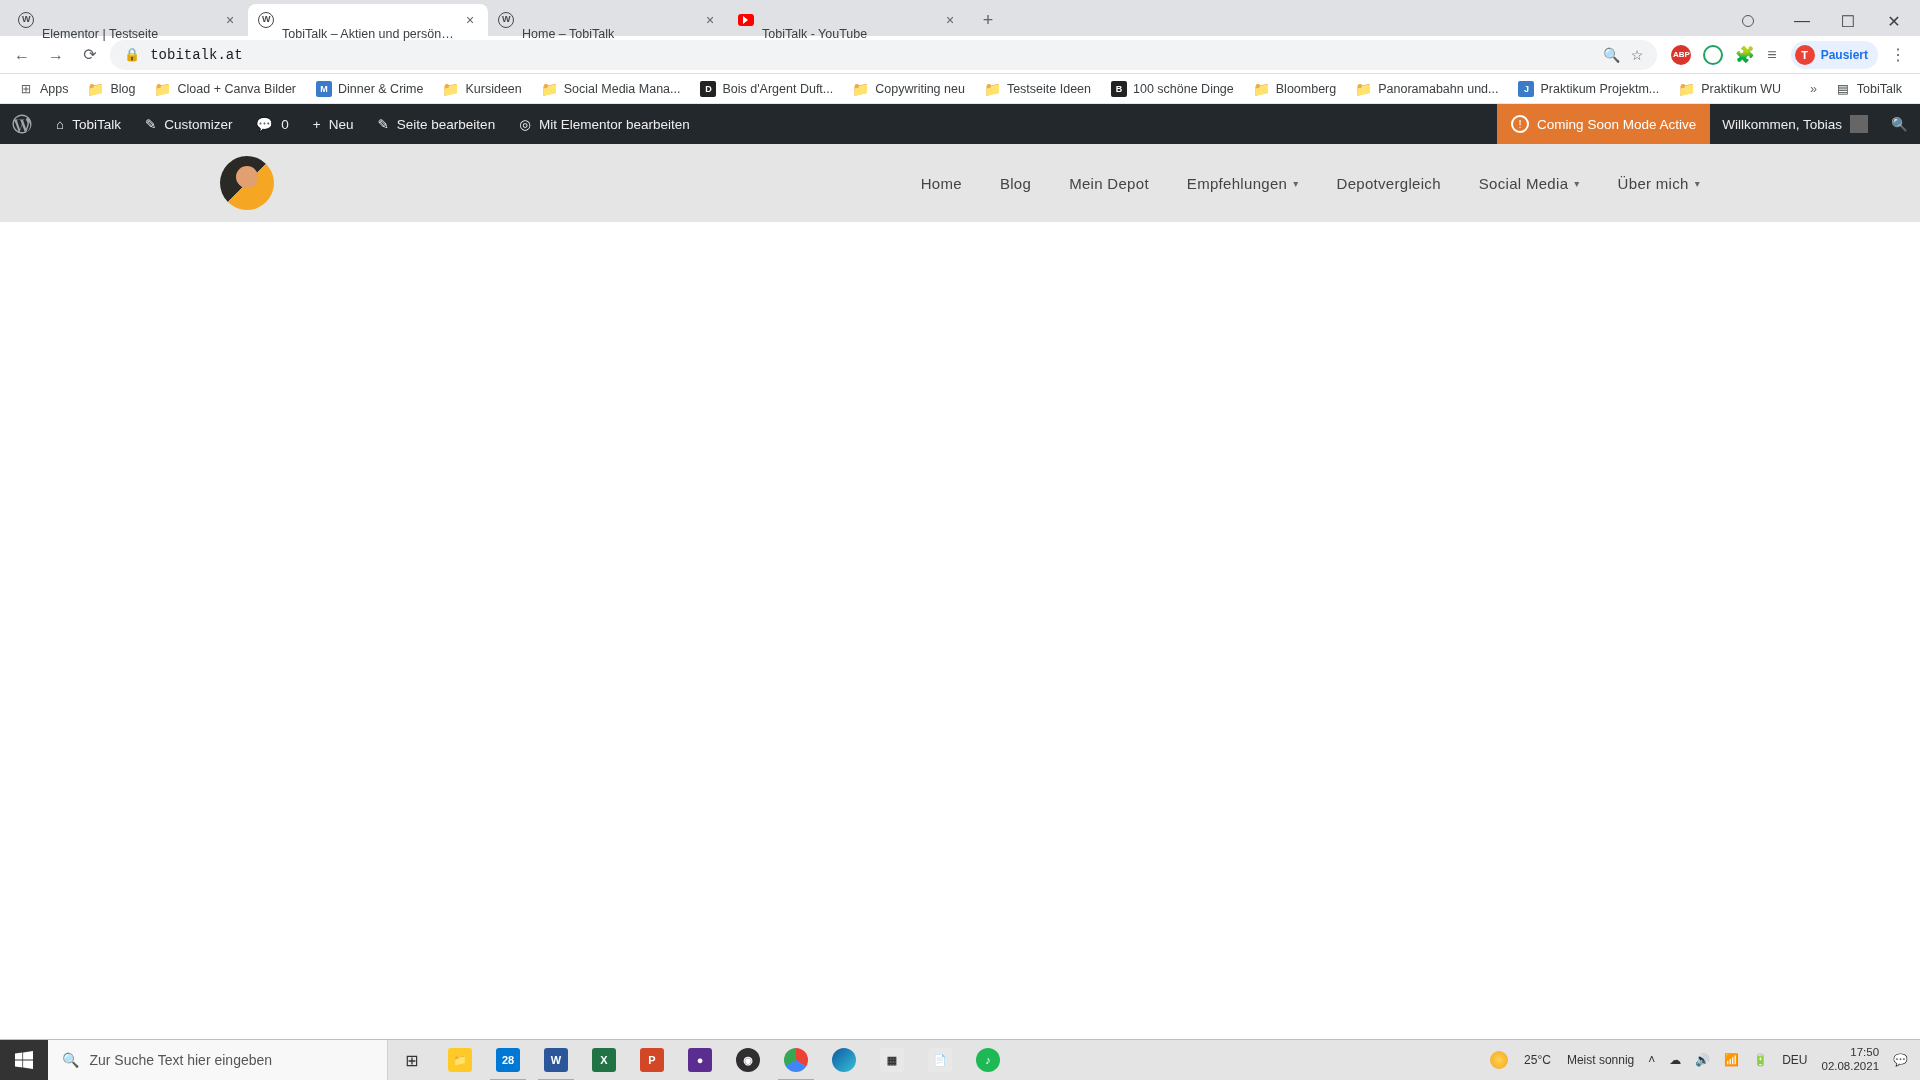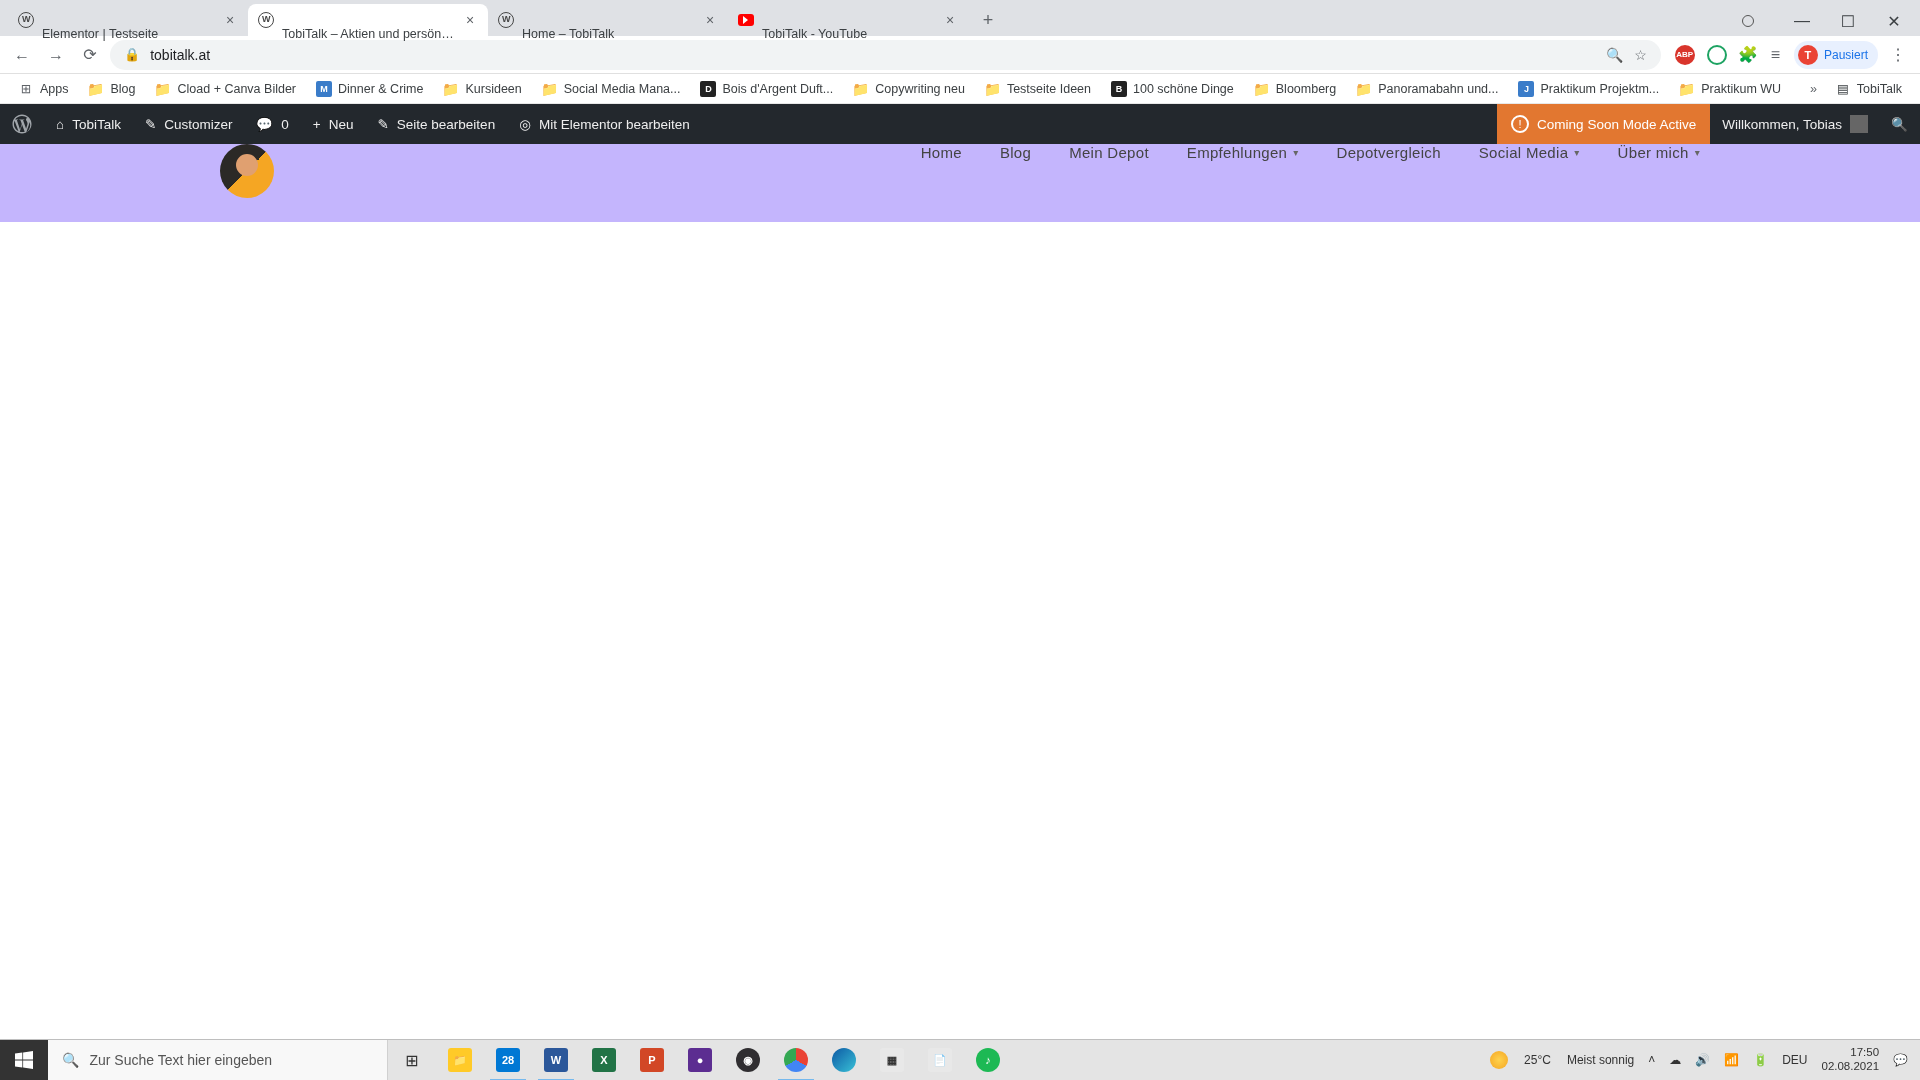--- a/index.html
+++ b/index.html
@@ -14,46 +14,46 @@
 .tab .close{width:16px;height:16px;display:flex;align-items:center;justify-content:center;color:#5f6368;font-size:14px;cursor:pointer;}
 .new-tab{width:28px;height:28px;display:flex;align-items:center;justify-content:center;color:#5f6368;font-size:18px;margin-left:6px;margin-bottom:2px;}
 .win-controls{margin-left:auto;display:flex;align-items:center;gap:2px;padding-right:4px;}
 .win-controls .ctrl{width:44px;height:30px;display:flex;align-items:center;justify-content:center;color:#3c4043;}
 .win-controls .circle{width:12px;height:12px;border:1.5px solid #555;border-radius:50%;margin-right:24px;}
 
 .toolbar{height:38px;background:#fff;display:flex;align-items:center;padding:0 8px;gap:6px;border-bottom:1px solid #e0e0e0;}
 .nav-btn{width:28px;height:28px;display:flex;align-items:center;justify-content:center;color:#5f6368;border-radius:50%;}
 .addr{flex:1;height:30px;background:#f1f3f4;border-radius:15px;display:flex;align-items:center;padding:0 14px;gap:10px;color:#202124;font-size:14px;}
 .addr .lock{color:#5f6368;font-size:13px;}
-.addr .url{flex:1;}
+.addr .url{flex:1;font-family:Liberation Mono, monospace;}
 .addr-right{display:flex;align-items:center;gap:10px;color:#5f6368;}
 .ext-icons{display:flex;align-items:center;gap:12px;padding:0 8px;}
 .ext-icons .dot-abp{width:20px;height:20px;border-radius:50%;background:#d9352c;color:#fff;font-size:8px;font-weight:700;display:flex;align-items:center;justify-content:center;}
 .ext-icons .dot-green{width:20px;height:20px;border-radius:50%;border:2px solid #1da362;}
 .profile-chip{display:flex;align-items:center;gap:6px;background:#e8f0fe;border-radius:16px;padding:3px 10px 3px 4px;height:28px;}
 .profile-chip .avatar{width:20px;height:20px;border-radius:50%;background:#ea4335;color:#fff;font-size:11px;font-weight:600;display:flex;align-items:center;justify-content:center;}
-.profile-chip .label{font-size:12px;color:#1a73e8;font-weight:400;}
+.profile-chip .label{font-size:12px;color:#1a73e8;font-weight:700;}
 
 .bookmarks{height:30px;background:#fff;display:flex;align-items:center;padding:0 10px;gap:4px;border-bottom:1px solid #e8e8e8;font-size:12.5px;color:#3c4043;}
 .bookmark{display:flex;align-items:center;gap:6px;padding:4px 8px;border-radius:4px;white-space:nowrap;}
 .bm-icon{width:16px;height:16px;display:flex;align-items:center;justify-content:center;}
 .folder-icon{color:#f4c24f;font-size:14px;}
 .grid-icon{color:#5f6368;}
 .bookmarks .more{margin-left:auto;display:flex;align-items:center;gap:10px;}
 
 .wp-bar{height:40px;background:#23282d;color:#eee;display:flex;align-items:center;font-size:13.5px;}
 .wp-bar .wp-item{display:flex;align-items:center;gap:8px;padding:0 12px;height:100%;cursor:pointer;}
 .wp-bar .wp-logo-icon svg{width:20px;height:20px;fill:#a0a5aa;}
 .wp-bar .coming{background:#e27730;color:#fff;padding:0 14px;}
 .wp-bar .coming .circ{width:18px;height:18px;border:2px solid #fff;border-radius:50%;display:flex;align-items:center;justify-content:center;font-size:11px;}
 .wp-bar .right{margin-left:auto;display:flex;align-items:center;height:100%;}
 .wp-bar .user-avatar{width:18px;height:18px;background:#666;}
 .wp-bar .search-icon{width:40px;display:flex;align-items:center;justify-content:center;height:100%;}
 
-.site-header{height:78px;display:flex;align-items:flex-start;padding:0 220px;background:#c4b5fd;}
+.site-header{height:78px;display:flex;align-items:center;padding:0 220px;background:#e5e5e5;}
 .logo{width:54px;height:54px;border-radius:50%;background:linear-gradient(135deg,#2b2926 50%,#f5a623 50%);position:relative;overflow:hidden;display:flex;align-items:center;justify-content:center;}
 .logo::after{content:"";position:absolute;width:22px;height:22px;border-radius:50%;background:#e0a070;top:10px;left:16px;}
 .nav{margin-left:auto;display:flex;gap:38px;font-size:15px;color:#444;letter-spacing:.3px;}
 .nav .item{display:flex;align-items:center;gap:6px;cursor:pointer;}
 .chev{font-size:10px;color:#666;}
 
 .page-body{flex:1;background:#fff;}
 
 .taskbar{position:fixed;bottom:0;left:0;right:0;height:41px;background:#e4e4e4;display:flex;align-items:center;border-top:1px solid #bebebe;}
 .start{width:48px;height:41px;display:flex;align-items:center;justify-content:center;background:#333;}

